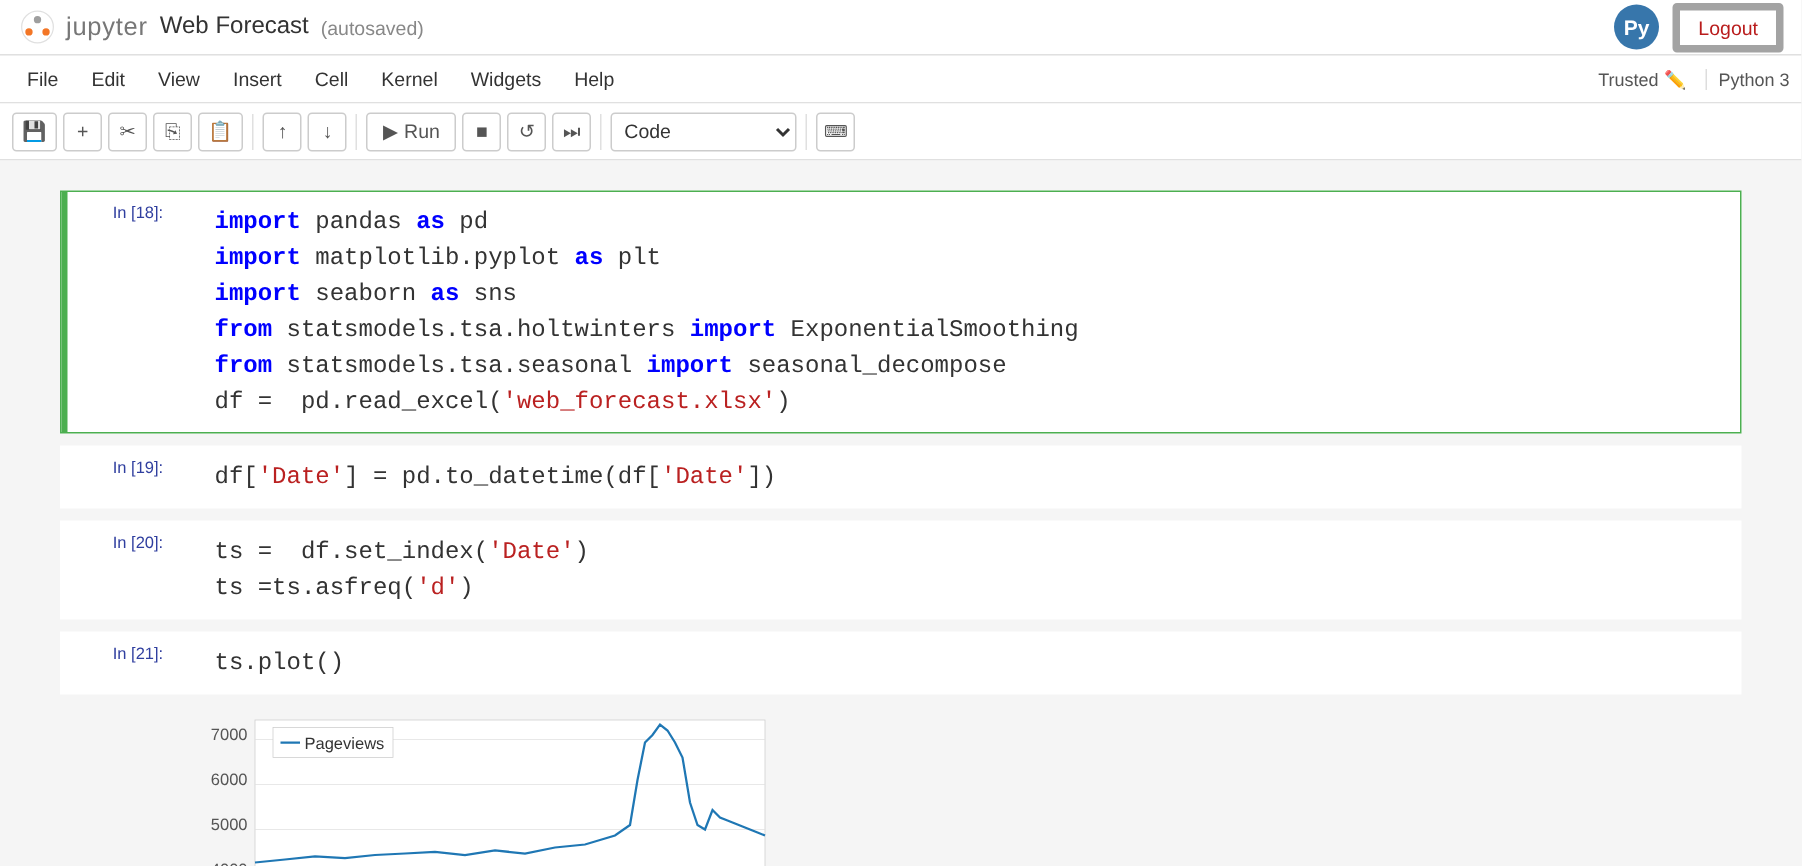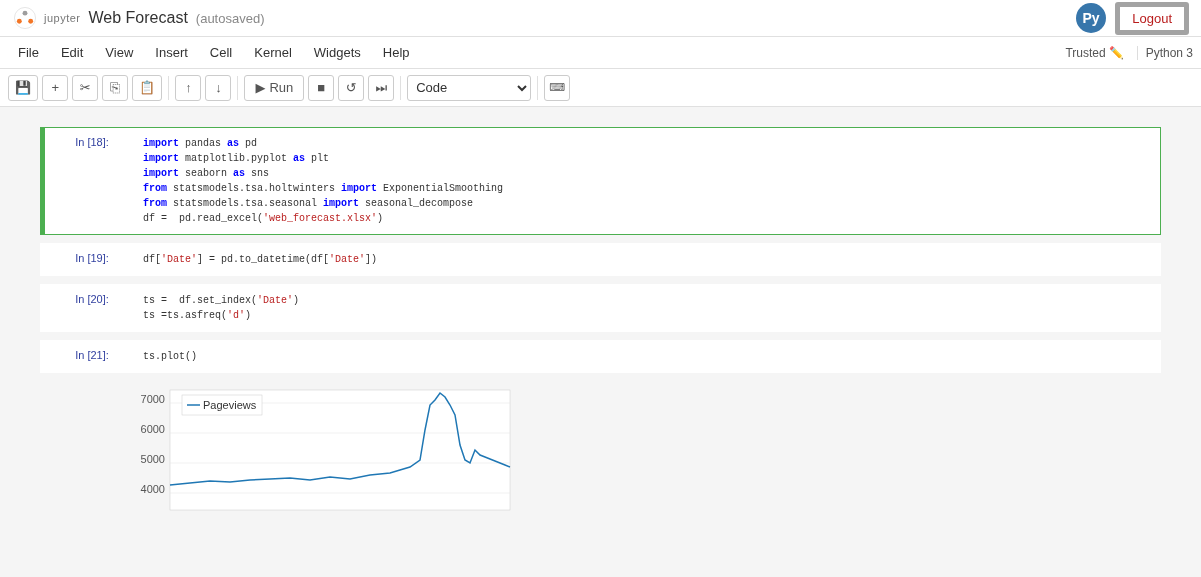--- a/index.html
+++ b/index.html
@@ -24,21 +24,21 @@
       display: flex;
       align-items: center;
       gap: 6px;
       margin-right: 8px;
     }
     .jupyter-logo {
       width: 26px;
       height: 26px;
     }
     .jupyter-text {
-      font-size: 11px;
+      font-size: 17px;
       color: #777;
       font-weight: 300;
       letter-spacing: 0.5px;
     }
     .notebook-title {
       font-size: 16px;
       font-weight: 500;
       color: #333;
       margin-right: 8px;
     }
@@ -197,21 +197,21 @@
       padding: 8px 4px 8px 8px;
       white-space: nowrap;
       flex-shrink: 0;
       text-align: center;
     }
     .cell-prompt.output {
       color: #e65100;
     }
     .cell-code {
       font-family: 'Courier New', Courier, monospace;
-      font-size: 10px;
+      font-size: 16px;
       line-height: 1.5;
       padding: 8px 8px;
       flex: 1;
       white-space: pre;
       overflow-x: auto;
     }
 
     
     .kw { color: #0000ff; font-weight: bold; }
     .str { color: #ba2121; }

